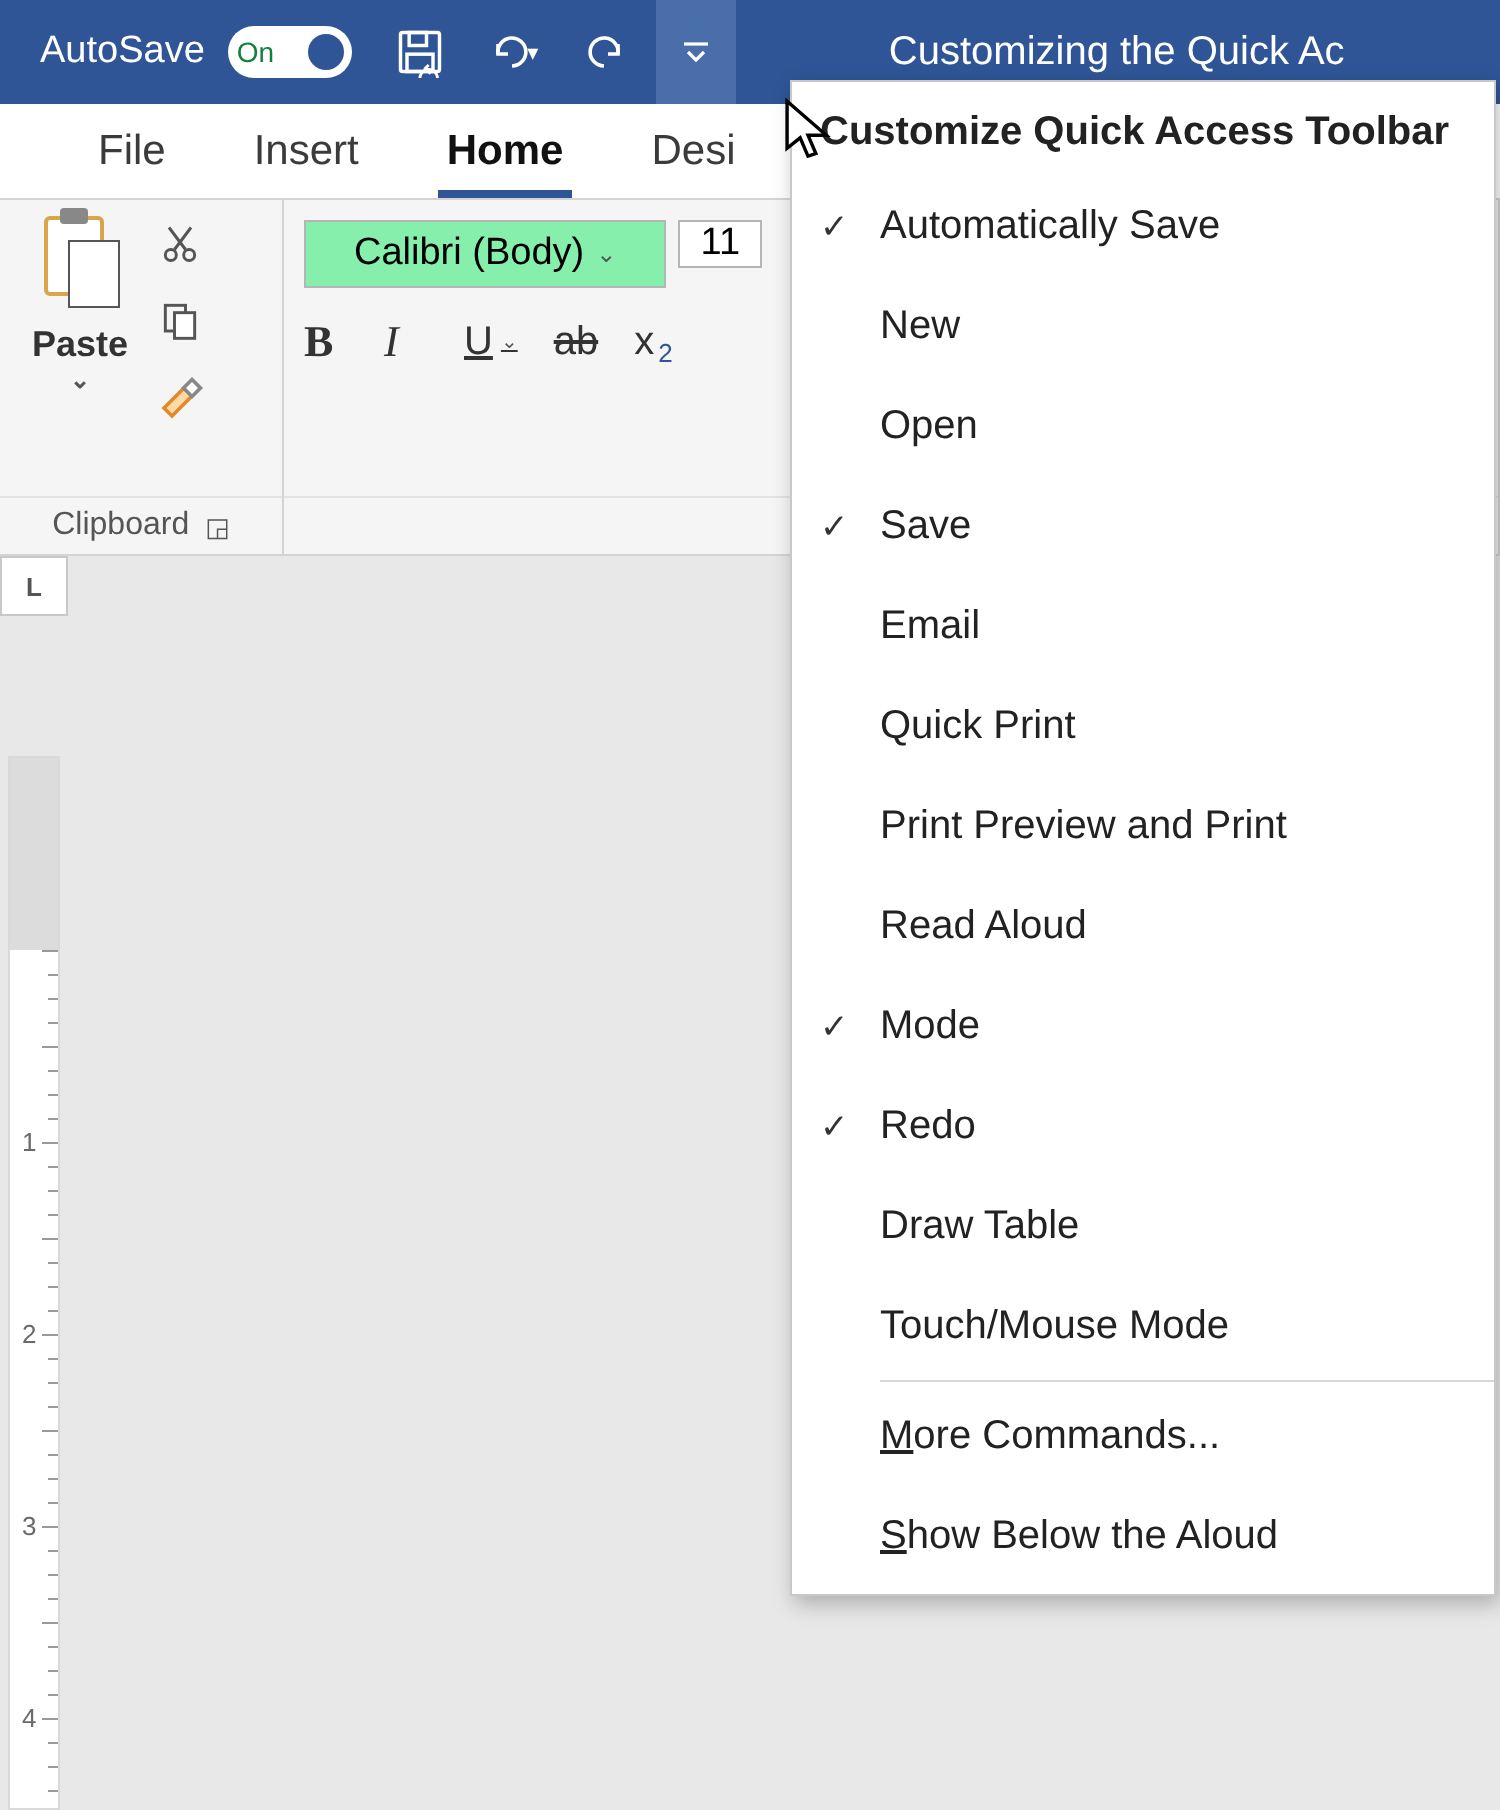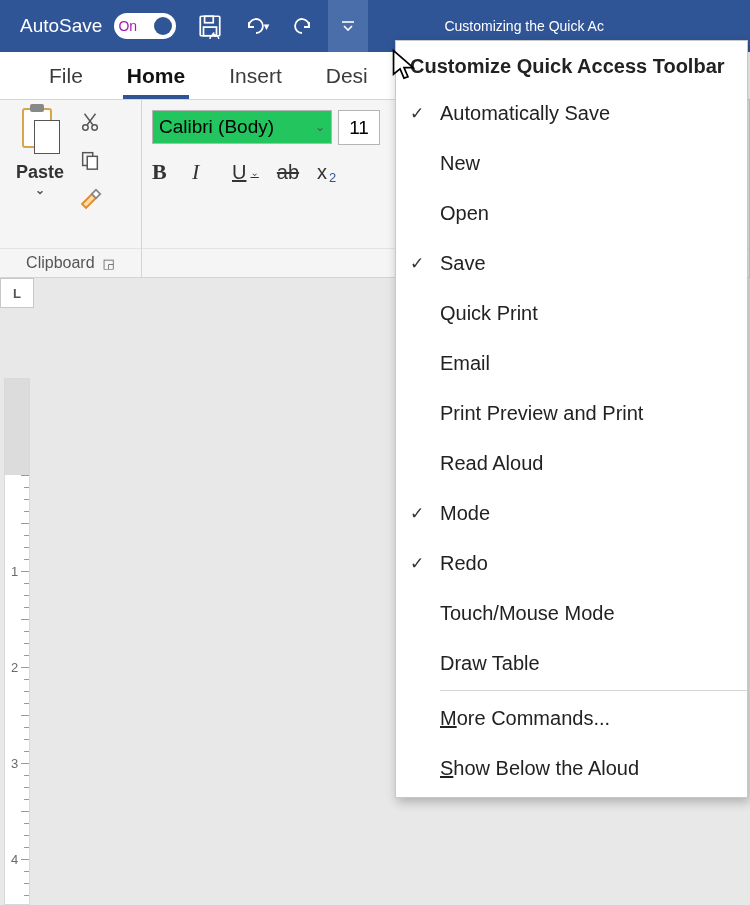--- a/index.html
+++ b/index.html
@@ -23,21 +23,21 @@
     padding: 0 8px;
     gap: 6px;
   }
   .autosave-label { margin-left: 12px; margin-right: 6px; }
   .autosave-toggle {
     width: 62px; height: 26px;
     background: #fff;
     border-radius: 13px;
     display: flex; align-items: center;
     padding: 0 4px;
-    color: #a21caf;
+    color: #15803d;
     font-size: 14px;
     gap: 6px;
     justify-content: flex-start;
   }
   .autosave-toggle .knob {
     width: 18px; height: 18px; border-radius: 50%;
     background: #2f5596;
     margin-left: auto;
   }
   .qat-btn {
@@ -45,21 +45,21 @@
     display: flex; align-items: center; justify-content: center;
     color: #fff;
   }
   .qat-btn.dropdown-open {
     background: #4a6ea9;
     height: 52px;
   }
   .qat-btn svg { stroke: #fff; fill: none; }
   .titlebar .doc-title {
     margin-left: 70px;
-    font-size: 14px;
+    font-size: 20px;
     white-space: nowrap;
   }
   .undo-wrap { display:flex; align-items:center; }
   .undo-wrap .caret { font-size:11px; margin-left:-4px; }
 
   
   .tabs {
     height: 48px;
     display: flex;
     align-items: stretch;
@@ -149,29 +149,29 @@
   .clip-side .ico { width:28px; height:28px; display:flex; align-items:center; justify-content:center; }
 
   .font-group-body {
     flex:1;
     display:flex; flex-direction:column;
     padding: 10px 10px 0 10px;
     gap: 14px;
   }
   .font-row1 { display:flex; gap:6px; }
   .font-select {
-    background:#22c55e; border:1px solid #b5b5b5;
-    height:34px; font-size:19px; padding:0 6px;
+    background:#86efac; border:1px solid #b5b5b5;
+    height:34px; font-size:19px; padding:0 24px;
     display:flex; align-items:center; gap:6px;
     min-width: 180px;
   }
   .font-select .caret { margin-left:auto; font-size:12px; color:#555; }
   .size-input {
     background:#fff; border:1px solid #b5b5b5;
-    height:35px; width:42px; font-size:19px;
+    height:24px; width:42px; font-size:19px;
     display:flex; align-items:center; justify-content:center;
   }
   .font-row2 { display:flex; gap:18px; align-items:center; font-size:20px; color:#333; }
   .font-row2 .fbtn { min-width:22px; text-align:center; display:flex; align-items:center; gap:4px; }
   .font-row2 .fbtn.bold { font-weight:700; font-family: "Times New Roman", serif; font-size:22px;}
   .font-row2 .fbtn.italic { font-style:italic; font-family: "Times New Roman", serif; font-size:22px;}
   .font-row2 .fbtn.underline { text-decoration:underline; }
   .font-row2 .fbtn.strike { text-decoration:line-through; }
   .font-row2 .sub { font-size:13px; color:#2f5596; position:relative; top:5px; left:-2px;}
   .caret-sm { font-size:10px; color:#555; }
@@ -292,25 +292,25 @@
       <polyline points="4,8 8,12 12,8"></polyline>
     </svg>
   </div>
   <span class="doc-title">Customizing the Quick Ac</span>
 </div>
 
 <div class="tabs">
   <div class="tab">
       <span>File</span>
     </div>
+  <div class="tab">
+      <span>Insert</span>
+    </div>
   <div class="tab active">
       <span>Home</span>
-    </div>
-  <div class="tab">
-      <span>Insert</span>
     </div>
   <div class="tab">
       <span>Desi</span>
     </div>
 </div>
 
 <div class="ribbon">
 
   <div class="ribbon-group" style="width:142px;">
     <div class="clipboard-body">
@@ -446,49 +446,49 @@
       <div class="menu-item">
         <span class="check"></span>
         <span class="txt">Open</span>
       </div>
       <div class="menu-item">
         <span class="check">✓</span>
         <span class="txt">Save</span>
       </div>
       <div class="menu-item">
         <span class="check"></span>
+        <span class="txt">Email</span>
+      </div>
+      <div class="menu-item">
+        <span class="check"></span>
         <span class="txt">Quick Print</span>
-      </div>
-      <div class="menu-item">
-        <span class="check"></span>
-        <span class="txt">Email</span>
       </div>
       <div class="menu-item">
         <span class="check"></span>
         <span class="txt">Print Preview and Print</span>
       </div>
       <div class="menu-item">
         <span class="check"></span>
         <span class="txt">Read Aloud</span>
       </div>
       <div class="menu-item">
         <span class="check">✓</span>
         <span class="txt">Mode</span>
       </div>
       <div class="menu-item">
         <span class="check">✓</span>
         <span class="txt">Redo</span>
       </div>
       <div class="menu-item">
         <span class="check"></span>
+        <span class="txt">Draw Table</span>
+      </div>
+      <div class="menu-item">
+        <span class="check"></span>
         <span class="txt">Touch/Mouse Mode</span>
-      </div>
-      <div class="menu-item">
-        <span class="check"></span>
-        <span class="txt">Draw Table</span>
       </div>
     </div>
   <div class="menu-sep"></div>
   <div class="menu-item">
     <span class="check"></span>
     <span class="txt"><span class="accel">M</span><span>ore Commands...</span></span>
   </div>
   <div class="menu-item">
     <span class="check"></span>
     <span class="txt"><span class="accel">S</span><span>how Below the Aloud</span></span>

